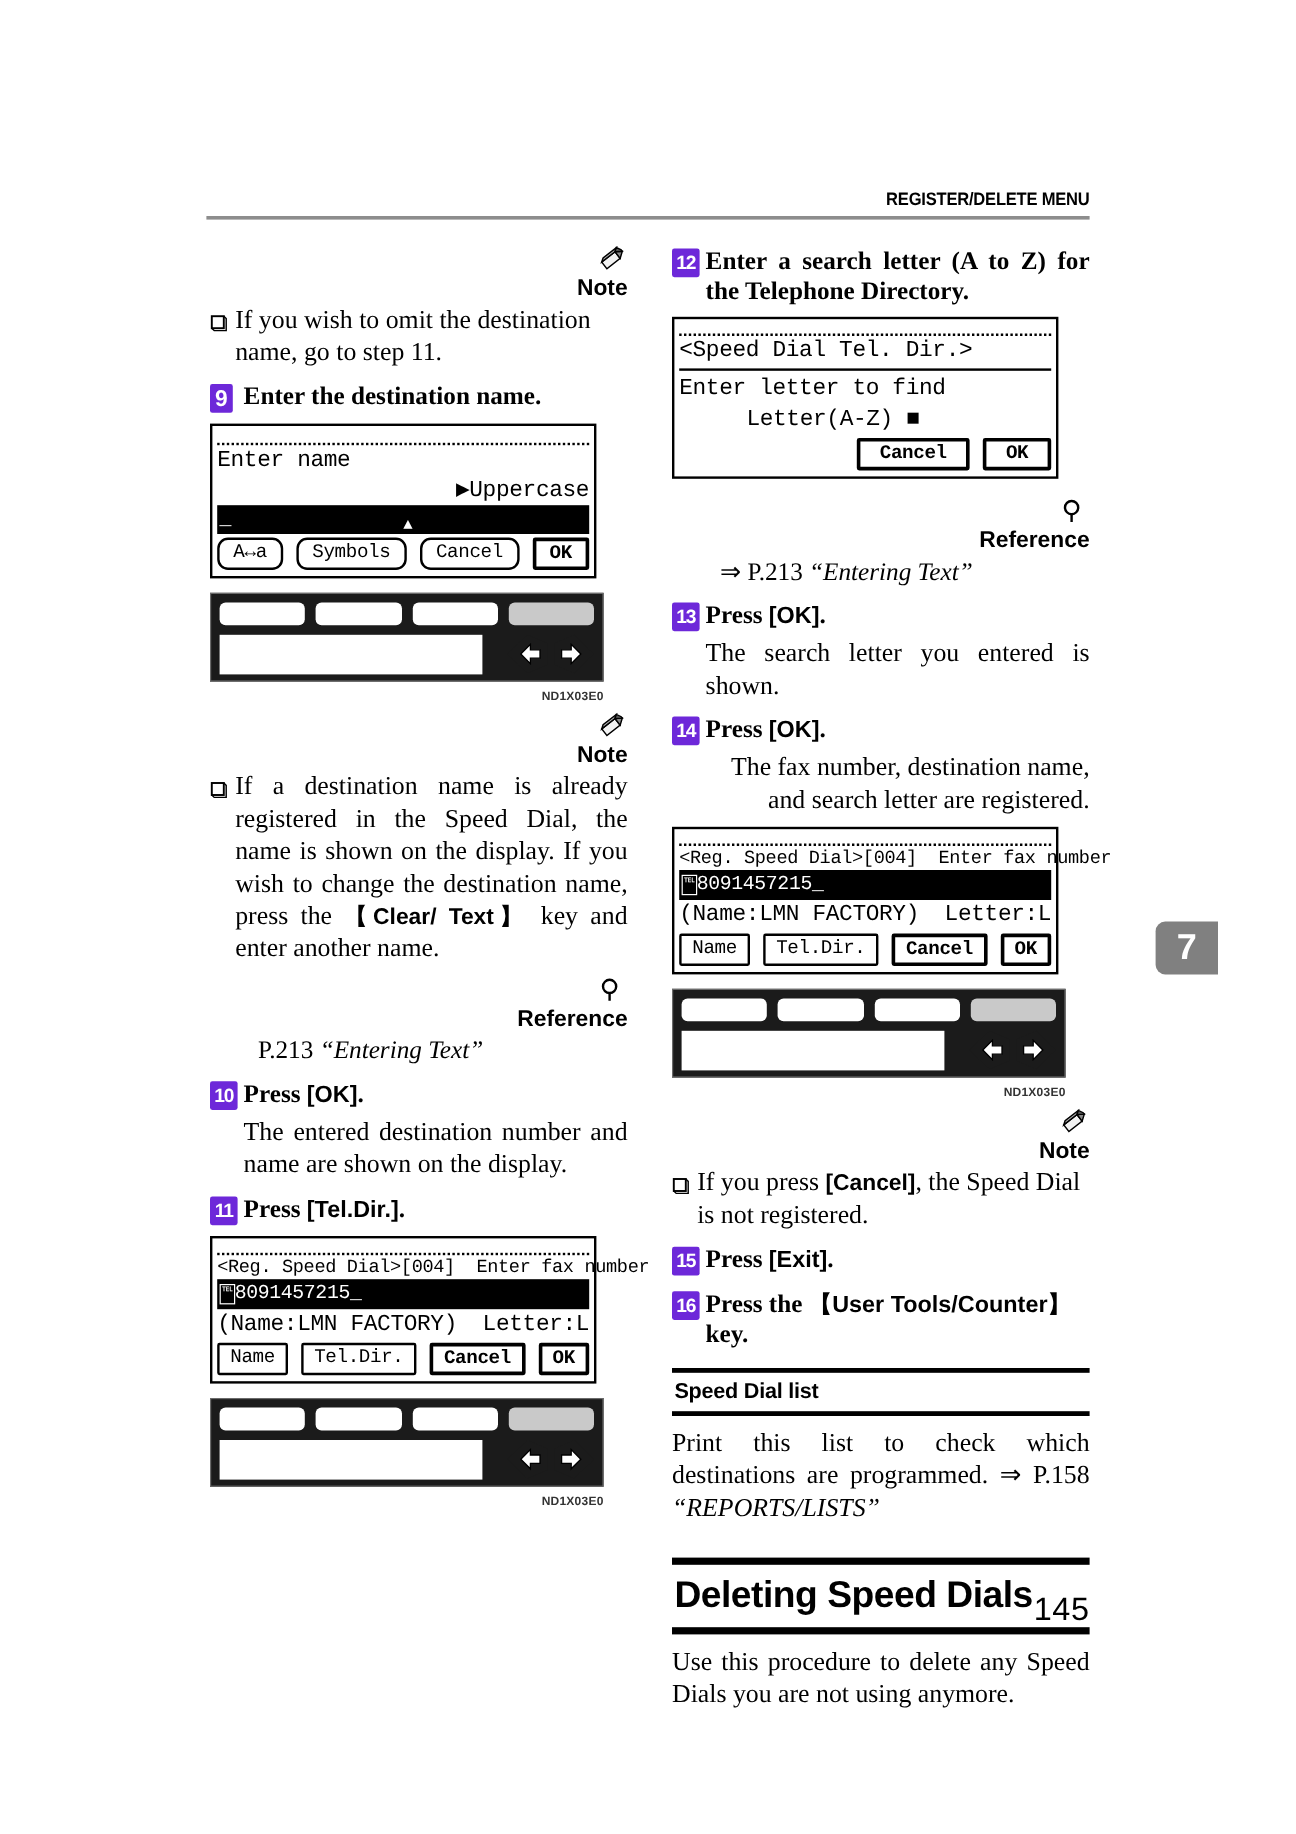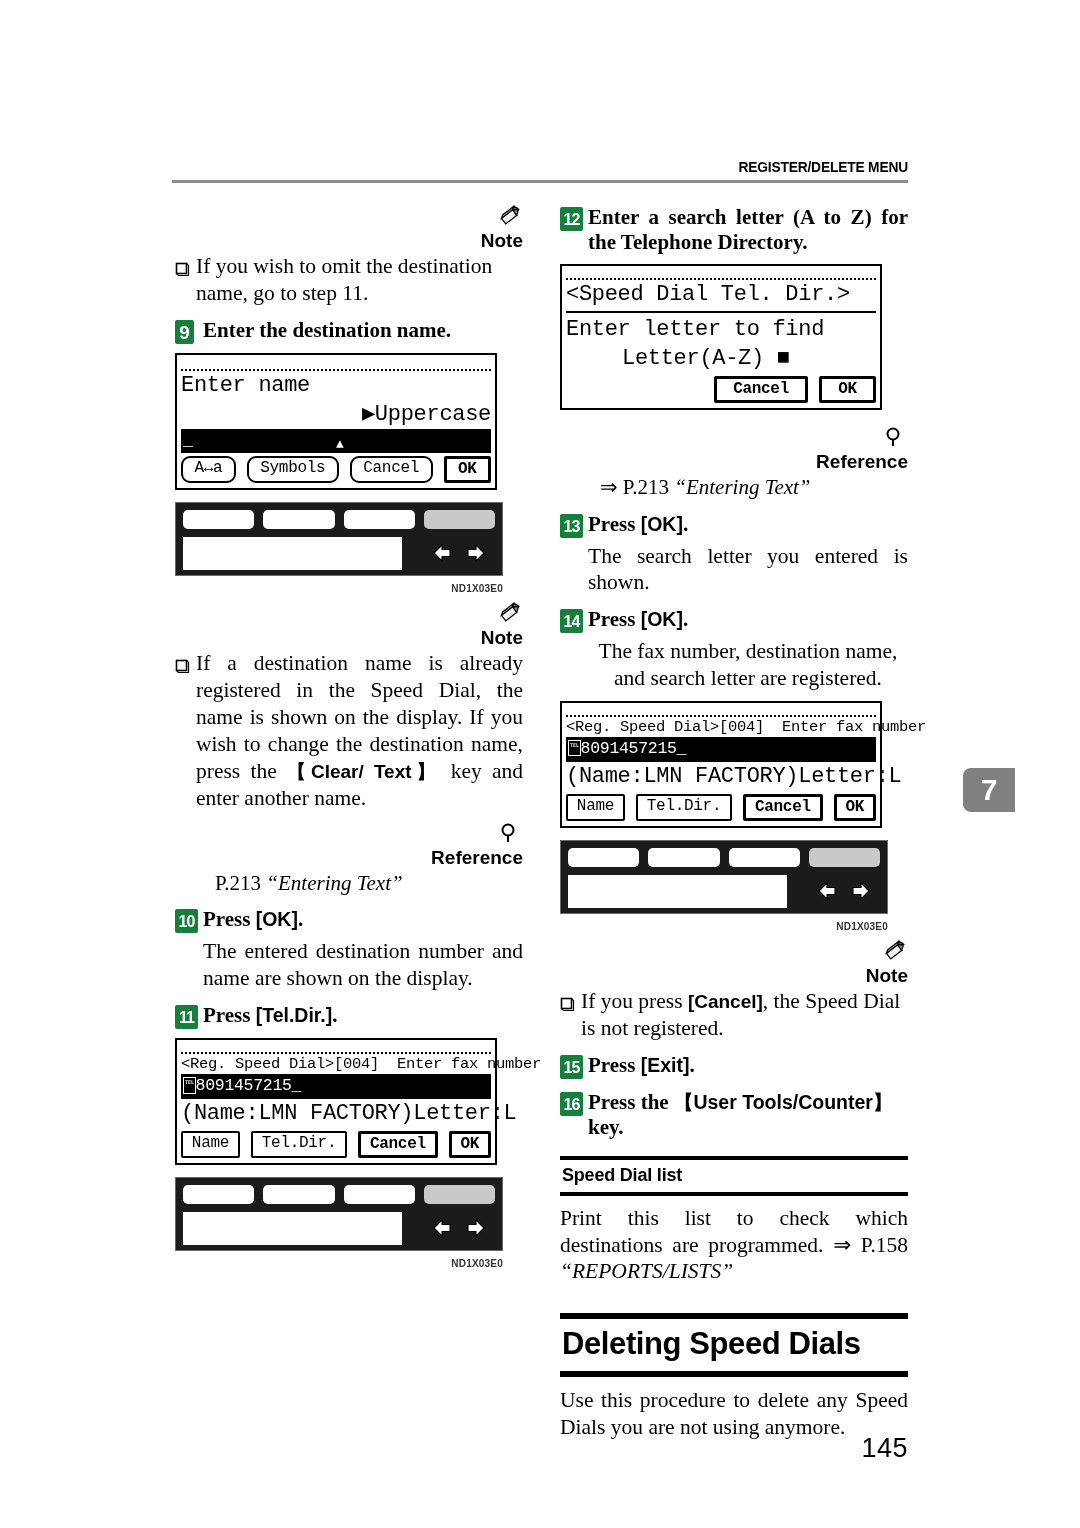--- a/index.html
+++ b/index.html
@@ -116,21 +116,21 @@
 
   .kb {
     font-family: "Liberation Sans", sans-serif;
     font-weight: bold;
     font-size: 19px;
   }
 
   
   .numbadge {
     display: inline-block;
-    background: #15803d;
+    background: #6d28d9;
     color: #fff;
     font-family: "Liberation Sans", sans-serif;
     font-weight: bold;
     text-align: center;
     border-radius: 2px;
     line-height: 1;
   }
   .numbadge.one  { width: 19px; height: 24px; font-size: 19px; padding-top: 3px; box-sizing: border-box; }
   .numbadge.two  { width: 23px; height: 24px; font-size: 16px; padding-top: 5px; box-sizing: border-box; letter-spacing: -1px; }
 
@@ -167,21 +167,21 @@
     width: 318px;
   }
   .lcd-pad { padding: 3px 4px 5px 4px; }
   .lcd-top-blank { height: 11px; }
   .lcd-dash {
     border-top: 2px dotted #000;
     height: 0;
     margin: 0 0 0 0;
   }
   .lcd-line {
-    font-size: 22px;
+    font-size: 19px;
     line-height: 1.32;
     white-space: pre;
     letter-spacing: -0.3px;
   }
   .lcd-rule { border-top: 2px solid #000; margin: 2px 0 2px 0; }
   .lcd-inv {
     background: #000;
     color: #fff;
     font-size: 16.5px;
     line-height: 1.3;
@@ -287,21 +287,21 @@
     font-weight: bold;
     font-size: 30px;
     display: flex;
     align-items: center;
     justify-content: center;
   }
 
   .page-no {
     position: absolute;
     left: 820px;
-    top: 1433px;
+    top: 1326px;
     width: 88px;
     text-align: right;
     font-family: "Liberation Sans", sans-serif;
     font-size: 27px;
     letter-spacing: 0.5px;
   }
 </style>
 </head>
 <body>
 
@@ -510,21 +510,21 @@
   <div class="step">
     <span class="num"><span class="numbadge two">13</span></span>
     <span class="stxt"><span>Press </span><span class="key">[OK]</span><span>.</span></span>
   </div>
   <div class="para" style="padding-left:28px;">The search letter you entered is shown.</div>
 
   <div class="step">
     <span class="num"><span class="numbadge two">14</span></span>
     <span class="stxt"><span>Press </span><span class="key">[OK]</span><span>.</span></span>
   </div>
-  <div class="para" style="padding-left:28px;text-align:center;">The fax number, destination name, and search letter are registered.</div>
+  <div class="para" style="padding-left:28px;text-align:right;">The fax number, destination name, and search letter are registered.</div>
 
   <div class="lcd">
     <div class="lcd-pad">
       <div class="lcd-top-blank" style="height:9px;"></div>
       <div class="lcd-dash"></div>
       <div class="lcd-line" style="font-size:15.5px;">&lt;Reg. Speed Dial&gt;[004]  Enter fax number</div>
       <div class="lcd-inv"><span class="ic-fax">℡</span><span>8091457215_</span></div>
       <div class="lcd-line lcd-row-flex">
         <span>(Name:LMN FACTORY)</span>
         <span>Letter:L</span>

